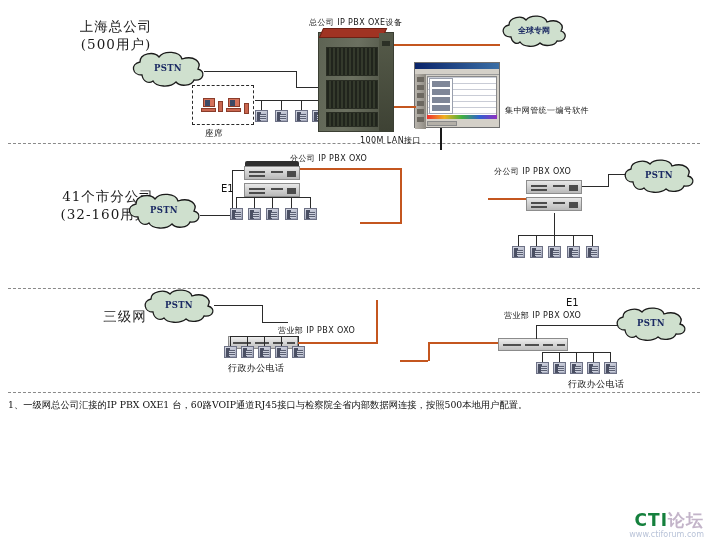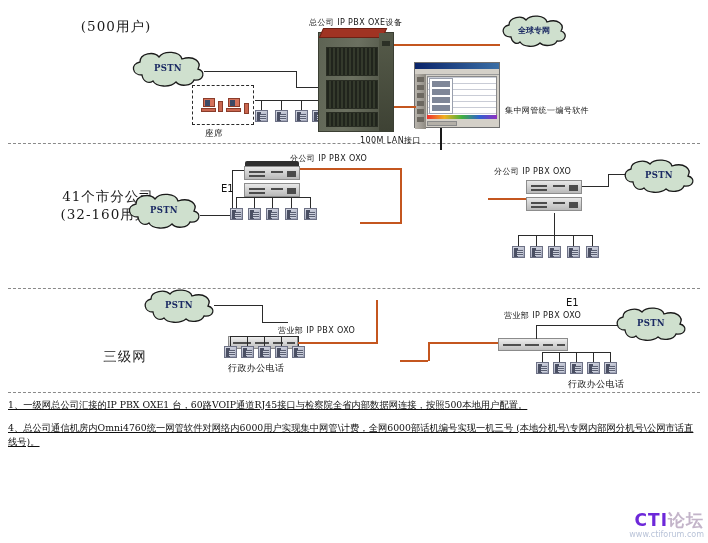--- a/index.html
+++ b/index.html
@@ -171,40 +171,41 @@
     background:linear-gradient(90deg,#f03030,#f0b020,#40b040,#3060d0,#9030c0);}
   .swwin .status{position:absolute;left:12px;bottom:1px;width:30px;height:5px;background:#b4b0a8;
     border:1px solid #8a8a8a;box-sizing:border-box;}
 
   
   .notes{
     position:absolute;left:8px;top:398px;width:694px;
     font-family:"DejaVu Serif","Liberation Serif",serif;
     font-size:9.3px;color:#101010;line-height:1.5;
   }
-  .note{margin-bottom:9px;text-decoration:underline;}
+  .note{margin-bottom:9px;}
 
   
   .wm{position:absolute;right:4px;bottom:4px;text-align:right;user-select:none;}
   .wm .wm1{font-family:"DejaVu Sans",sans-serif;font-weight:bold;font-size:17px;
     color:#b9c3d8;letter-spacing:1px;line-height:1;}
-  .wm .wm1 .cti{color:#6d28d9;}
+  .wm .wm1 .cti{color:#15803d;}
   .wm .wm1 .zh{color:#c3b4c9;}
   .wm .wm2{font-family:"DejaVu Sans",sans-serif;font-size:8px;color:#b9c3d8;margin-top:1px;}
 </style>
 </head>
 <body>
 
 <div id="stage">
 
   <div class="divider" style="top:143px;"></div>
   <div class="divider" style="top:288px;"></div>
   <div class="divider" style="top:392px;"></div>
 
   <div class="tier-caption" style="left:36px;top:18px;width:160px;">
+    <div>上海总公司</div>
     <div>(500用户)</div>
   </div>
 
   <div class="cloud" style="left:128px;top:50px;width:80px;height:38px;">
     <svg width="80" height="38" viewBox="0 0 80 38">
       <path d="M14 25 C4 25 2 14 12 12 C12 3 26 1 31 7 C36 0 52 1 54 9
                C66 5 74 12 70 19 C78 21 76 31 66 30 C64 36 52 37 48 32
                C42 38 28 37 25 31 C21 34 15 32 14 25 Z" fill="#cfe0ce" stroke="#1a1a1a" stroke-width="1.3"></path>
     </svg>
     <div class="cloud-label pstn-label">PSTN</div>
@@ -427,21 +428,21 @@
     </div>
   <div class="phone" style="left:567px;top:246px;">
       <span class="handset"></span>
       <span class="keys"></span>
     </div>
   <div class="phone" style="left:586px;top:246px;">
       <span class="handset"></span>
       <span class="keys"></span>
     </div>
 
-  <div class="tier-caption" style="left:40px;top:308px;width:170px;margin-top:40px;">
+  <div class="tier-caption" style="left:40px;top:308px;width:170px;">
     <div>三级网</div>
   </div>
 
   <div class="cloud" style="left:140px;top:288px;width:78px;height:36px;">
     <svg width="78" height="36" viewBox="0 0 78 36">
       <path d="M13 24 C4 24 2 13 11 11 C11 3 25 1 30 6 C35 0 50 1 52 8
                C64 4 72 11 68 18 C76 20 74 29 64 28 C62 34 50 35 46 31
                C40 36 27 35 24 30 C20 33 14 31 13 24 Z" fill="#cfe0ce" stroke="#1a1a1a" stroke-width="1.3"></path>
     </svg>
     <div class="cloud-label pstn-label">PSTN</div>
@@ -543,21 +544,20 @@
     </div>
   <div class="phone" style="left:604px;top:362px;">
       <span class="handset"></span>
       <span class="keys"></span>
     </div>
 
   <div class="dev-label serif" style="left:568px;top:378px;font-size:9px;">行政办公电话</div>
 
   <div class="notes">
     <div class="note">1、一级网总公司汇接的IP PBX  OXE1 台，60路VOIP通道RJ45接口与检察院全省内部数据网连接，按照500本地用户配置。</div>
-    <div class="note">4、总公司通信机房内Omni4760统一网管软件对网络内6000用户实现集中网管\计费，全网6000部话机编号实现一机三号 (本地分机号\专网内部网分机号\公网市话直线号)。</div>
   </div>
 
   <div class="wm">
     <div class="wm1"><span class="cti">CTI</span><span class="zh">论坛</span></div>
     <div class="wm2">www.ctiforum.com</div>
   </div>
 
 </div>
 
 </body></html>

